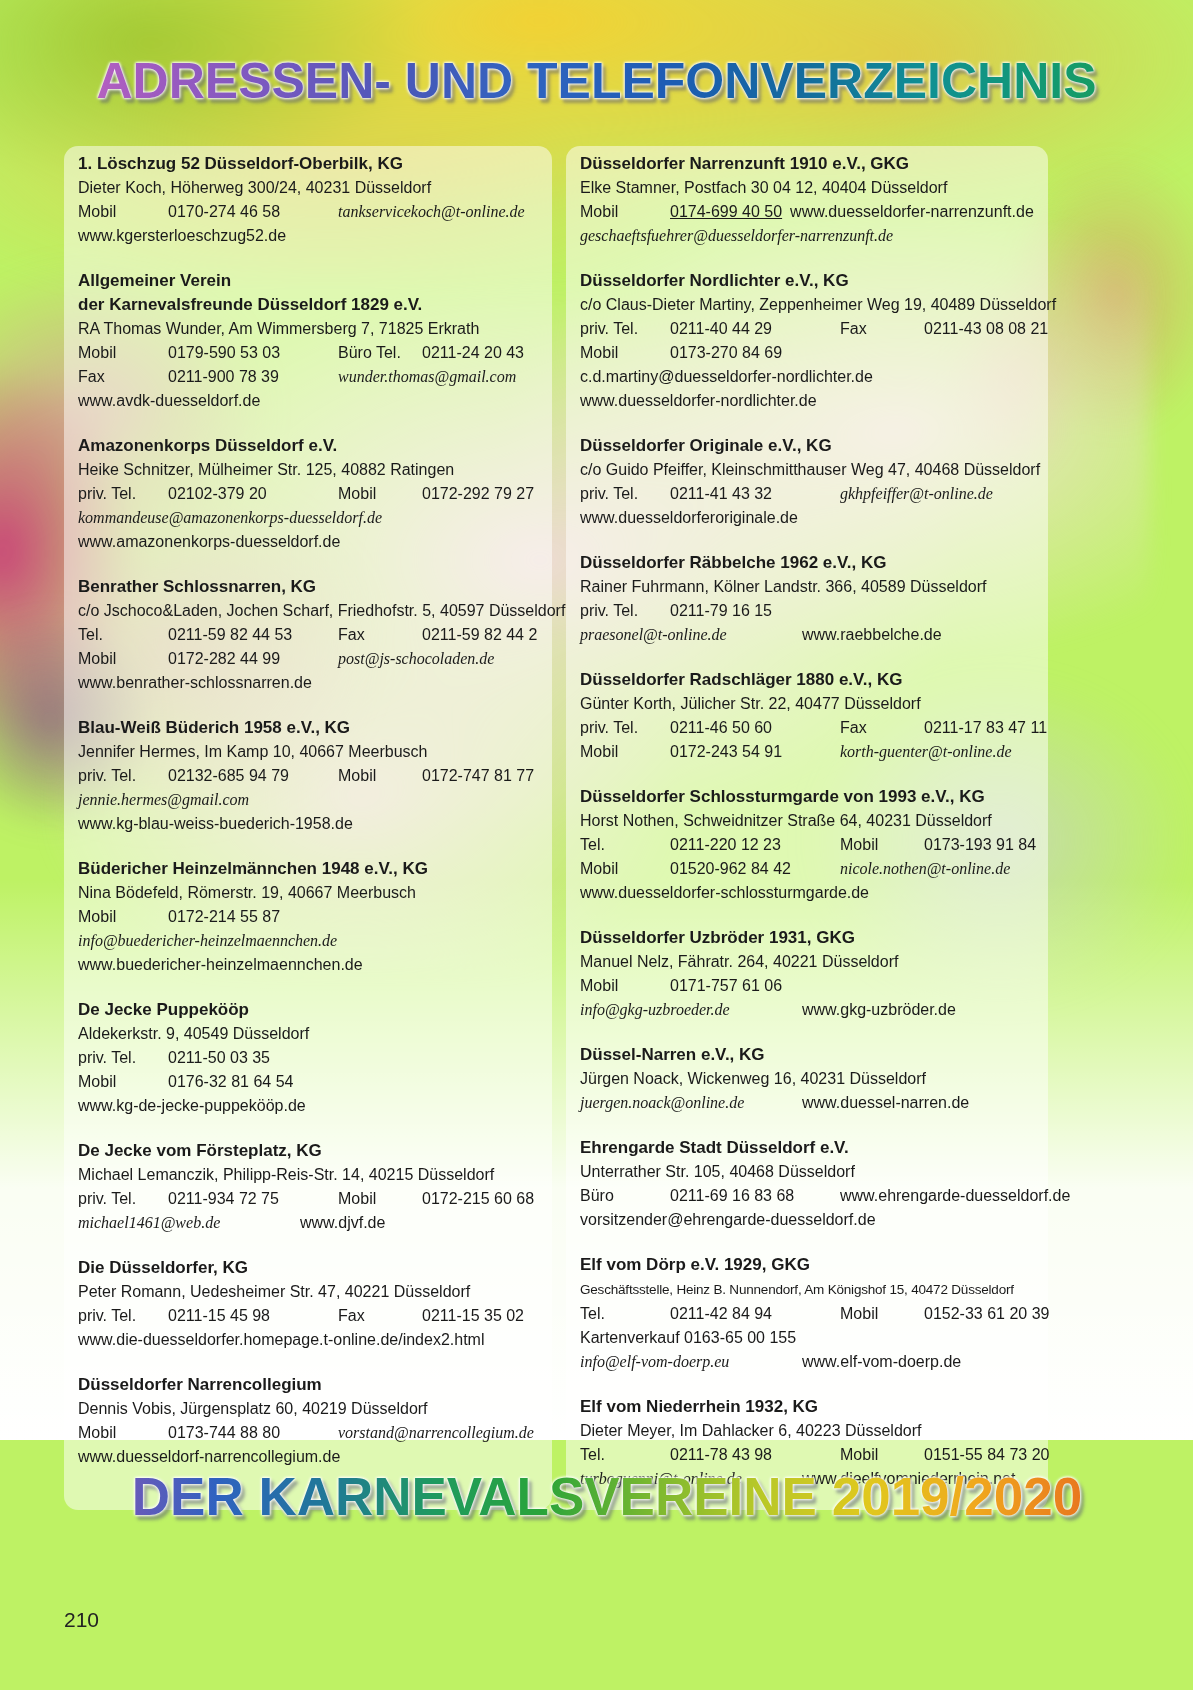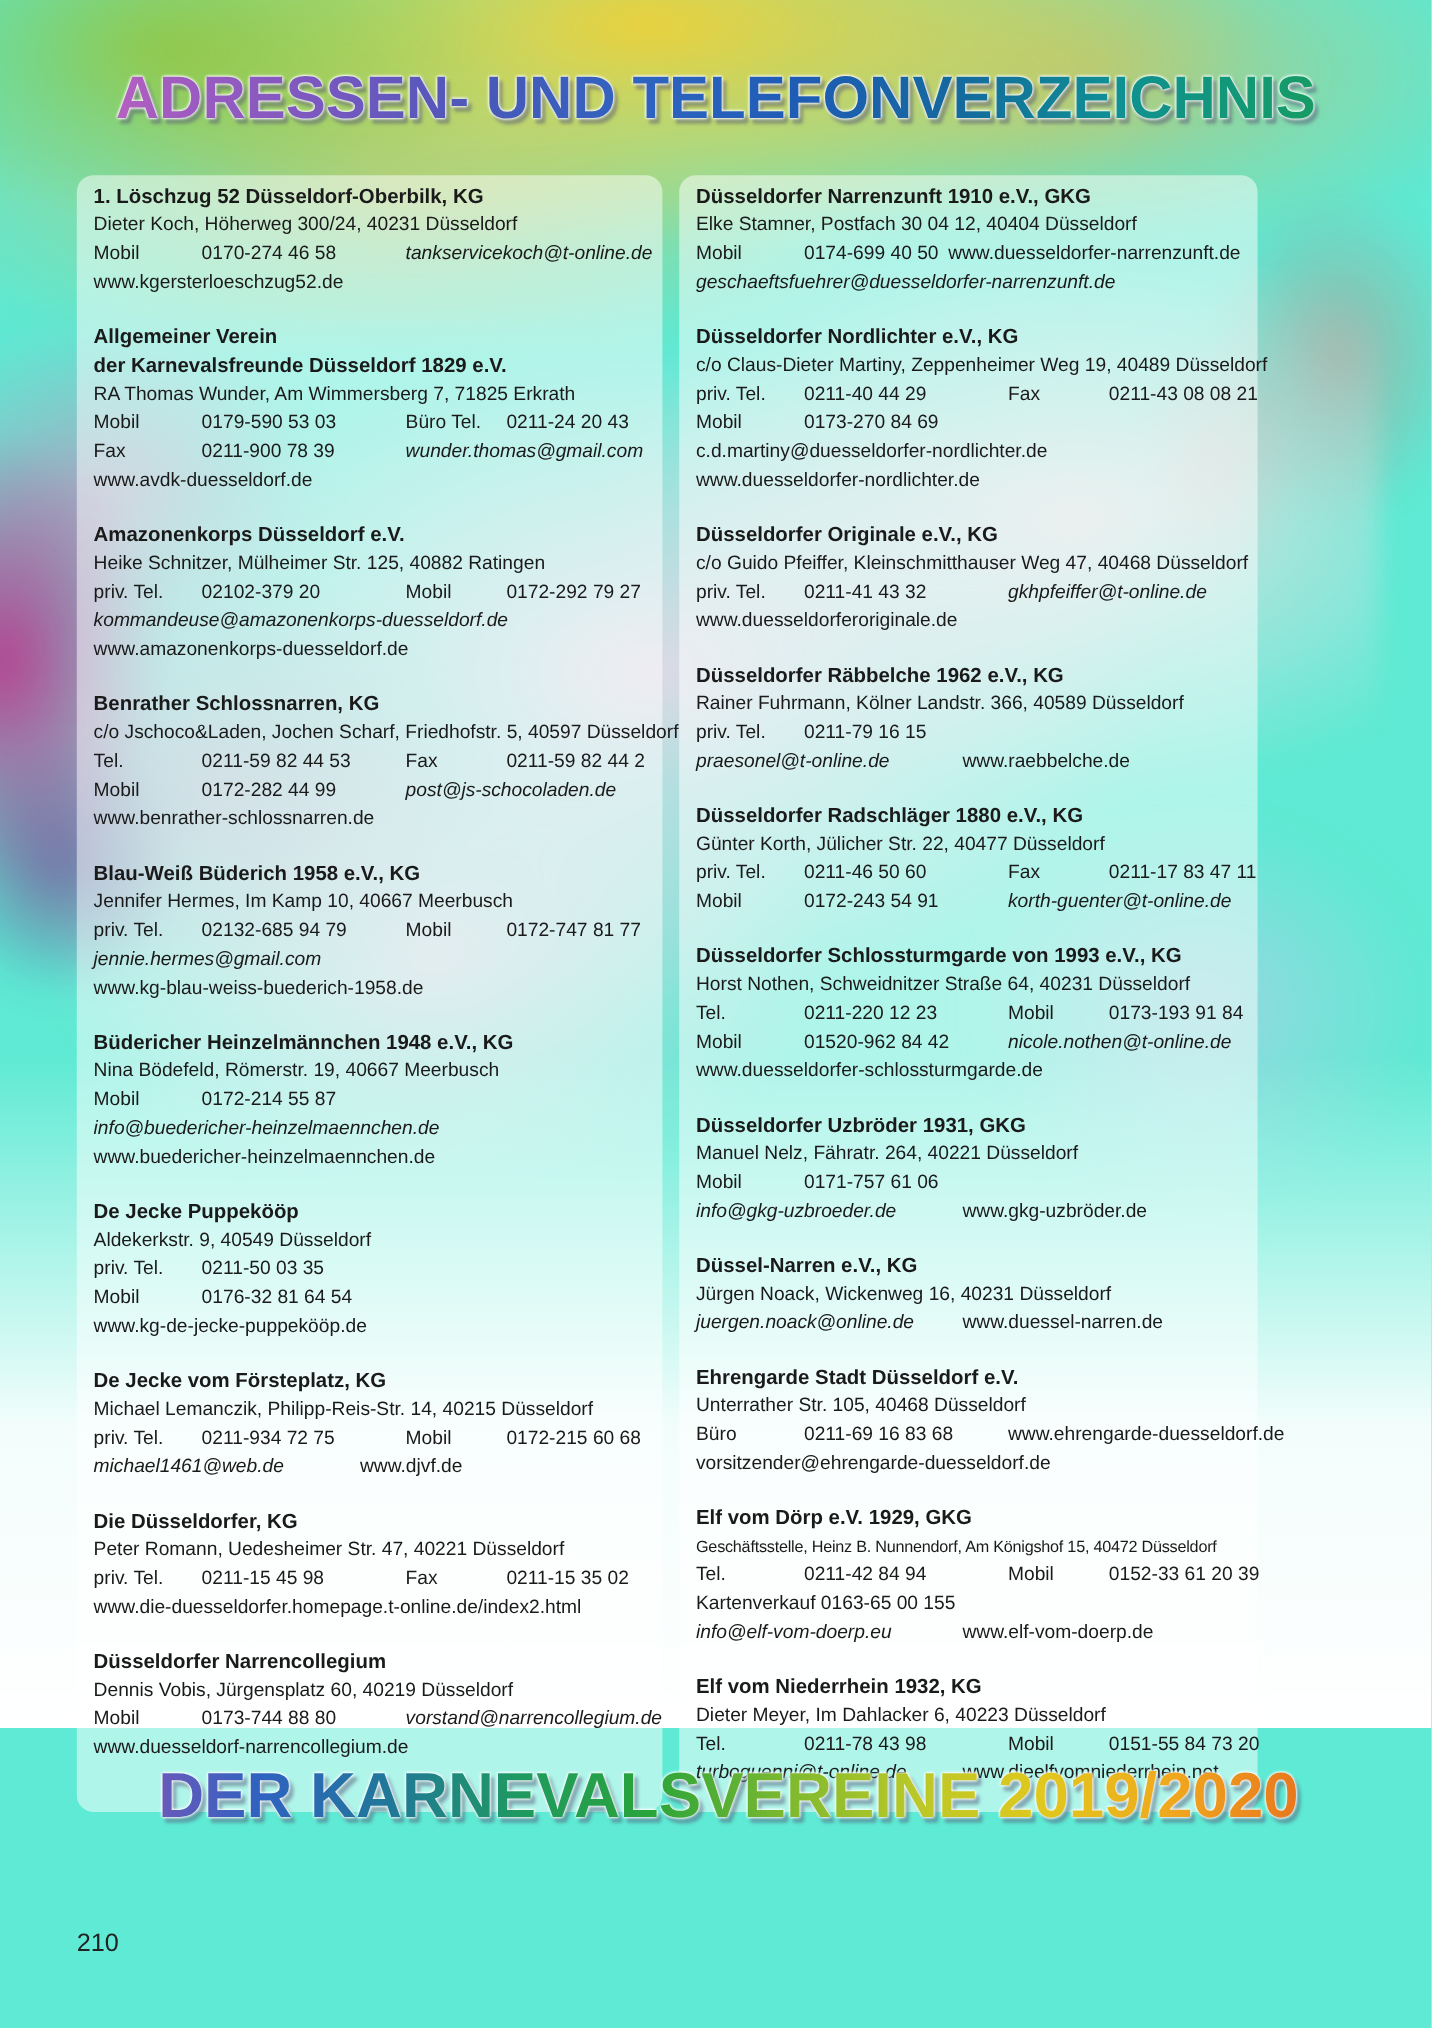--- a/index.html
+++ b/index.html
@@ -1,18 +1,18 @@
 <!DOCTYPE html>
 <html><head>
 <meta charset="utf-8">
 <style>
   html,body{margin:0;padding:0;background:#e8e8e8;}
   .page{
     position:relative; width:1193px; height:1690px; margin:0 auto;
-    background:#5eead4; overflow:hidden;
+    background:#bef264; overflow:hidden;
     font-family:"Liberation Sans", sans-serif; color:#1a1a1a;
   }
   
   .bg{position:absolute; pointer-events:none;}
   .bg-top{top:-50px; left:-50px; width:1300px; height:330px;
     background:
       radial-gradient(ellipse 420px 210px at 190px 90px, rgba(150,190,40,.75), transparent 70%),
       radial-gradient(ellipse 720px 260px at 590px 70px, rgba(246,206,48,.95), transparent 72%),
       radial-gradient(ellipse 520px 230px at 950px 110px, rgba(240,172,62,.55), transparent 70%),
       radial-gradient(ellipse 620px 210px at 380px 210px, rgba(240,182,62,.5), transparent 72%);
@@ -58,27 +58,27 @@
 
   
   .column{position:absolute; top:152px;}
   .column-left{left:78px; width:468px;}
   .column-right{left:580px; width:462px;}
   .entry{margin-bottom:21px;}
   .etitle{font-size:17px; font-weight:bold; line-height:24px; white-space:nowrap;}
   .eline{font-size:16px; line-height:24px; white-space:nowrap;}
   .seg{display:inline-block; margin-right:8px;}
   .s-b{font-weight:normal;text-align:right;}
-  .s-i{font-style:italic;}
+  .s-i{font-style:italic;font-family:Liberation Serif, serif;}
   .s-sm{font-size:13.5px; letter-spacing:-0.2px;}
   .w-1{min-width:82px;}
   .w-2{min-width:162px;}
   .w-3{min-width:76px;}
   .w-4{min-width:214px;}
-  .w-5{min-width:105px;}
+  .w-5{min-width:105px;text-decoration:underline;}
 
   .page-number{position:absolute; left:64px; top:1608px; font-size:21px; color:#222;}
 </style>
 </head>
 <body>
 
 <div class="page">
 
   <div class="bg bg-top"></div>
   <div class="bg bg-redwisp"></div>

